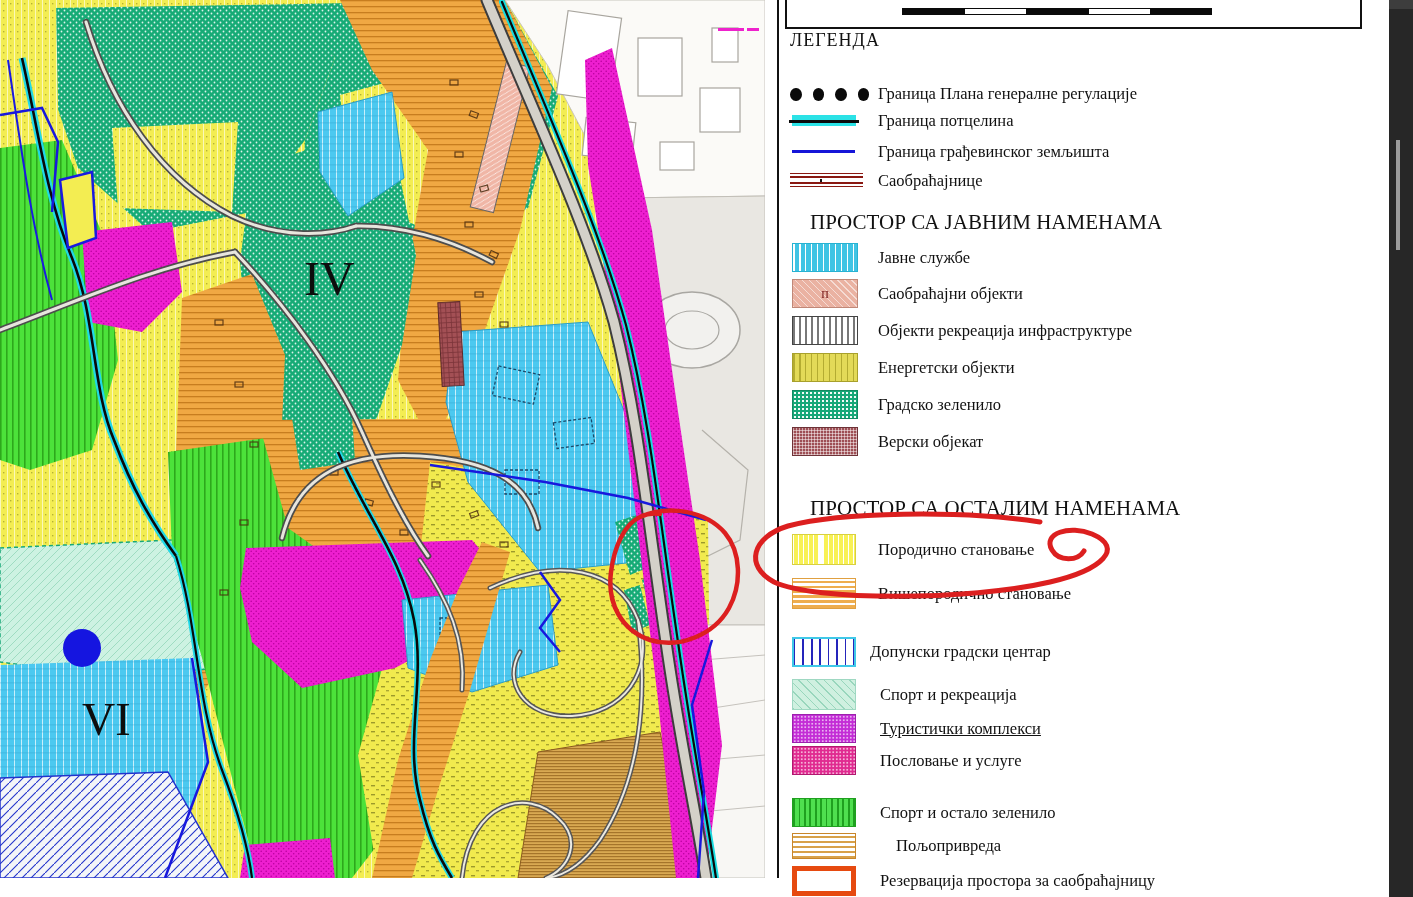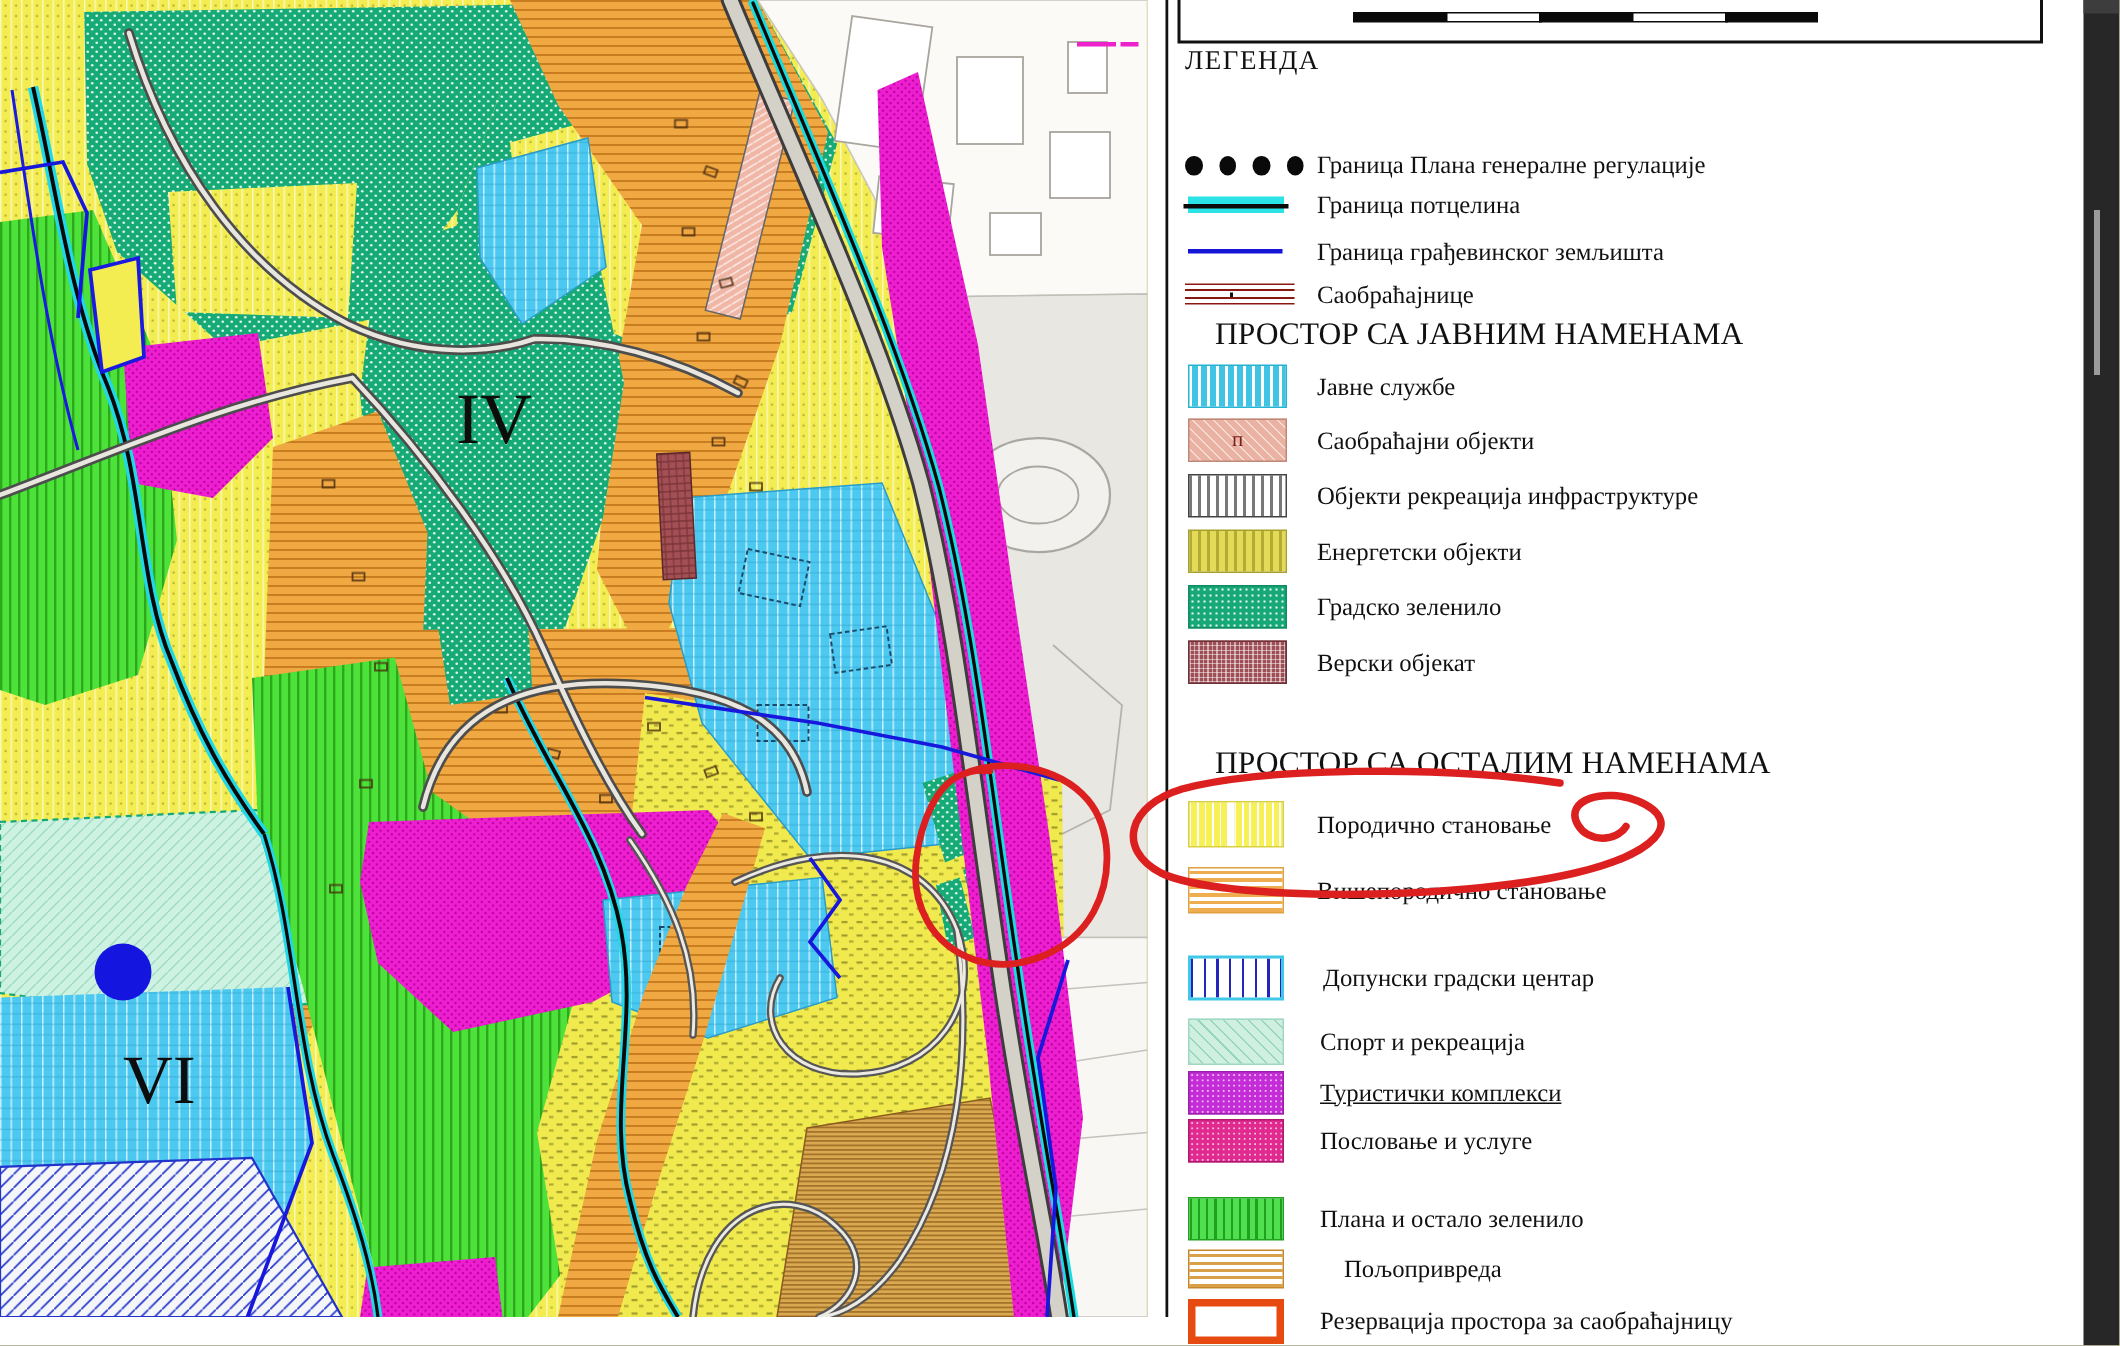--- a/index.html
+++ b/index.html
@@ -7,21 +7,21 @@
           font-family:"Liberation Serif", serif;color:#111;}
   
   .map-area{position:absolute;left:0;top:0;width:765px;height:878px;overflow:hidden;background:#f3ed52;}
   .map-area svg{display:block;}
   
   .panel{position:absolute;left:779px;top:0;width:611px;height:878px;background:#fff;}
   .panel-border{position:absolute;left:777px;top:0;width:2px;height:878px;background:#111;}
   .scalebox{position:absolute;left:6px;top:-14px;width:573px;height:39px;border:2px solid #111;background:#fff;}
   .sb-seg{position:absolute;top:20px;height:7px;}
   .leg-title{position:absolute;left:11px;top:30px;font-size:18px;letter-spacing:1px;}
-  .line-row{position:absolute;left:11px;display:flex;align-items:center;height:22px;margin-top:16px;}
+  .line-row{position:absolute;left:11px;display:flex;align-items:center;height:22px;}
   .sym{width:79px;position:relative;height:22px;flex:0 0 79px;}
   .line-label{margin-left:9px;font-size:16.5px;white-space:nowrap;}
   .dots{display:flex;gap:11px;align-items:center;height:22px;}
   .dot{width:13px;height:13px;border-radius:50%;background:#0a0a0a;}
   .heading{position:absolute;left:31px;font-size:21px;white-space:nowrap;}
   .item-row{position:absolute;left:13px;display:flex;align-items:center;}
   .sw{width:66px;box-sizing:border-box;position:relative;flex:0 0 66px;}
   .item-label{margin-left:20px;font-size:16.5px;white-space:nowrap;}
   
   .p-javne{background:repeating-linear-gradient(90deg,#fff 0 1.5px,var(--sw) 1.5px 6px);border:1px solid #27b2d2;}
@@ -376,37 +376,37 @@
     <div class="item-row" style="top:534px;height:31px;">
       <div class="sw p-porod" style="height: 31px; width: 64px; flex-basis: 64px; --sw: #f8f155;"></div>
       <span class="item-label" style="margin-left:22px;">Породично становање</span>
     </div>
     <div class="item-row" style="top:578px;height:31px;">
       <div class="sw p-vise" style="height: 31px; width: 64px; flex-basis: 64px; --sw: #eead4e;"></div>
       <span class="item-label" style="margin-left:22px;">Вишепородично становање</span>
     </div>
     <div class="item-row" style="top:637px;height:30px;">
       <div class="sw p-dopun" style="height: 30px; width: 64px; flex-basis: 64px; --sw: #2525bb;"></div>
-      <span class="item-label" style="margin-left:26px;">Допунски градски центар</span>
+      <span class="item-label" style="margin-left:14px;">Допунски градски центар</span>
     </div>
     <div class="item-row" style="top:679px;height:31px;">
       <div class="sw p-sport" style="height: 31px; width: 64px; flex-basis: 64px; --sw: #cff0e0;"></div>
       <span class="item-label" style="margin-left:24px;">Спорт и рекреација</span>
     </div>
     <div class="item-row" style="top:714px;height:29px;">
       <div class="sw p-turist" style="height: 29px; width: 64px; flex-basis: 64px; --sw: #c32cd6;"></div>
       <span class="item-label" style="margin-left:24px;text-decoration:underline;">Туристички комплекси</span>
     </div>
     <div class="item-row" style="top:746px;height:29px;">
       <div class="sw p-poslov" style="height: 29px; width: 64px; flex-basis: 64px; --sw: #e02a90;"></div>
       <span class="item-label" style="margin-left:24px;">Пословање и услуге</span>
     </div>
     <div class="item-row" style="top:798px;height:29px;">
       <div class="sw p-sume" style="height: 29px; width: 64px; flex-basis: 64px; --sw: #4fdf4f;"></div>
-      <span class="item-label" style="margin-left:24px;">Плана и остало зеленило</span>
+      <span class="item-label" style="margin-left:24px;">Спорт и остало зеленило</span>
     </div>
     <div class="item-row" style="top:833px;height:26px;">
       <div class="sw p-polj" style="height: 26px; width: 64px; flex-basis: 64px; --sw: #d8a149;"></div>
       <span class="item-label" style="margin-left:40px;">Пољопривреда</span>
     </div>
     <div class="item-row" style="top:866px;height:30px;">
       <div class="sw p-rezerv" style="height: 30px; width: 64px; flex-basis: 64px; --sw: #e64a10;"></div>
       <span class="item-label" style="margin-left:24px;">Резервација простора за саобраћајницу</span>
     </div>
   </div>

